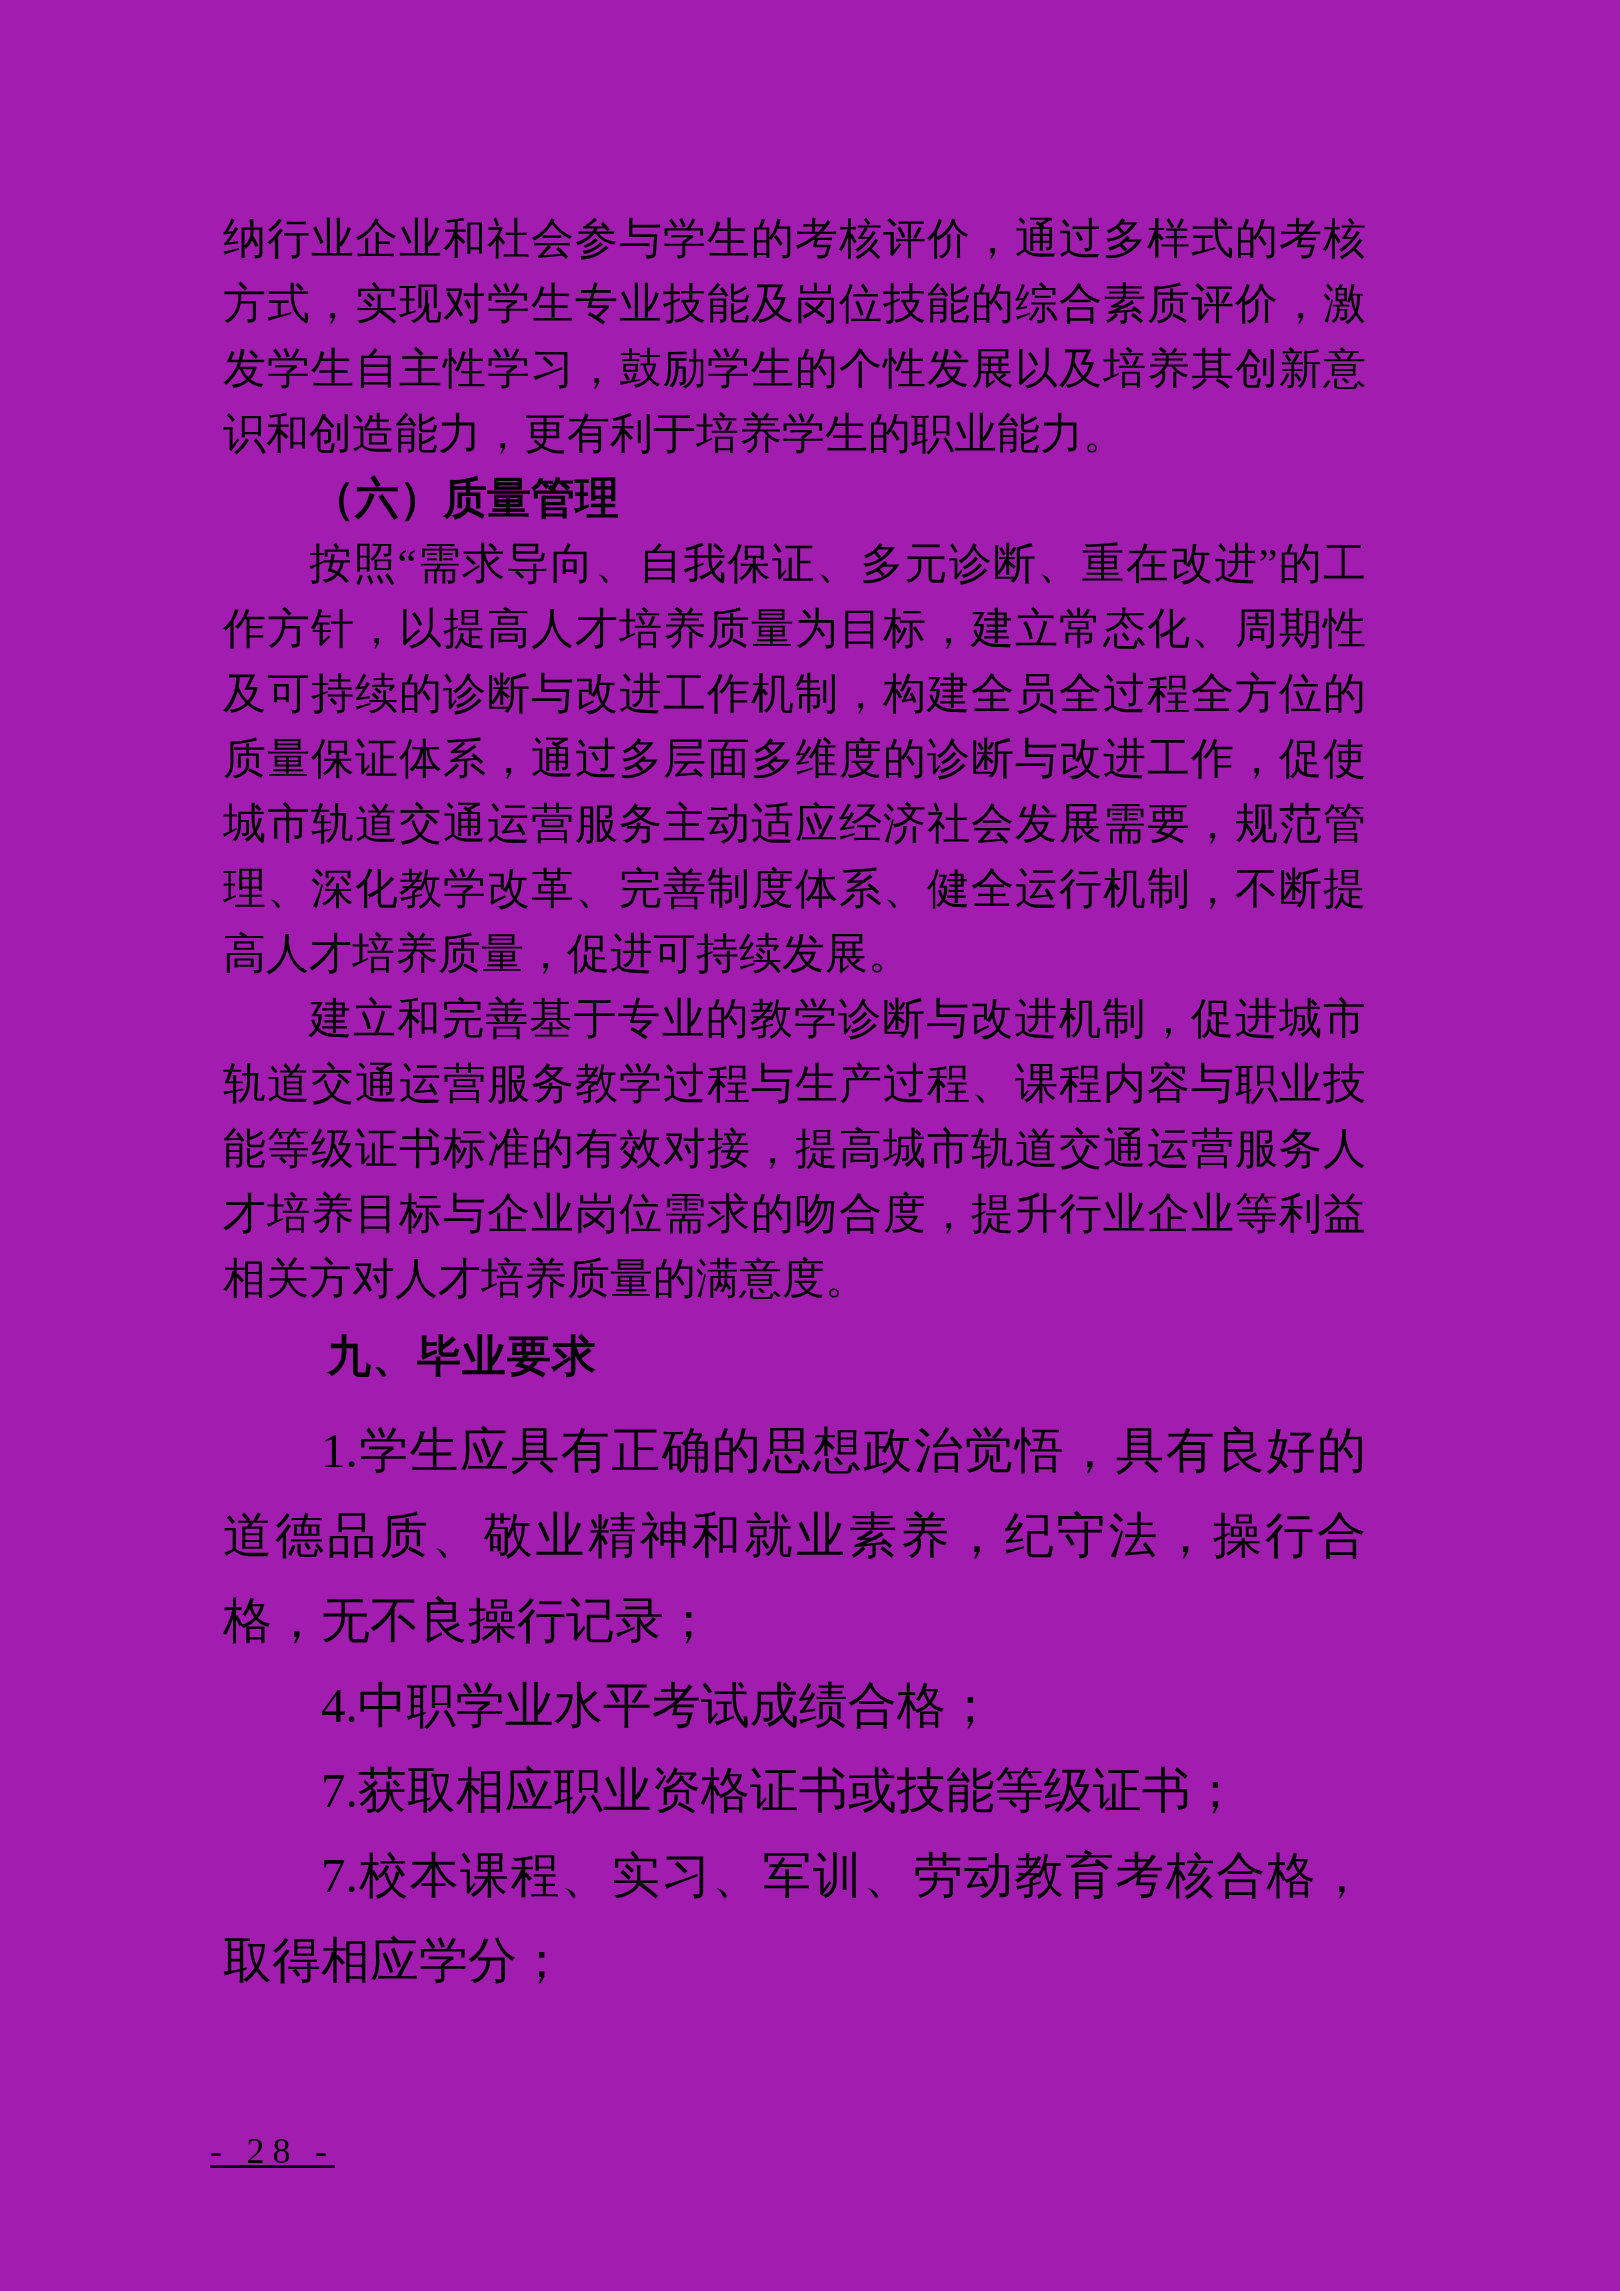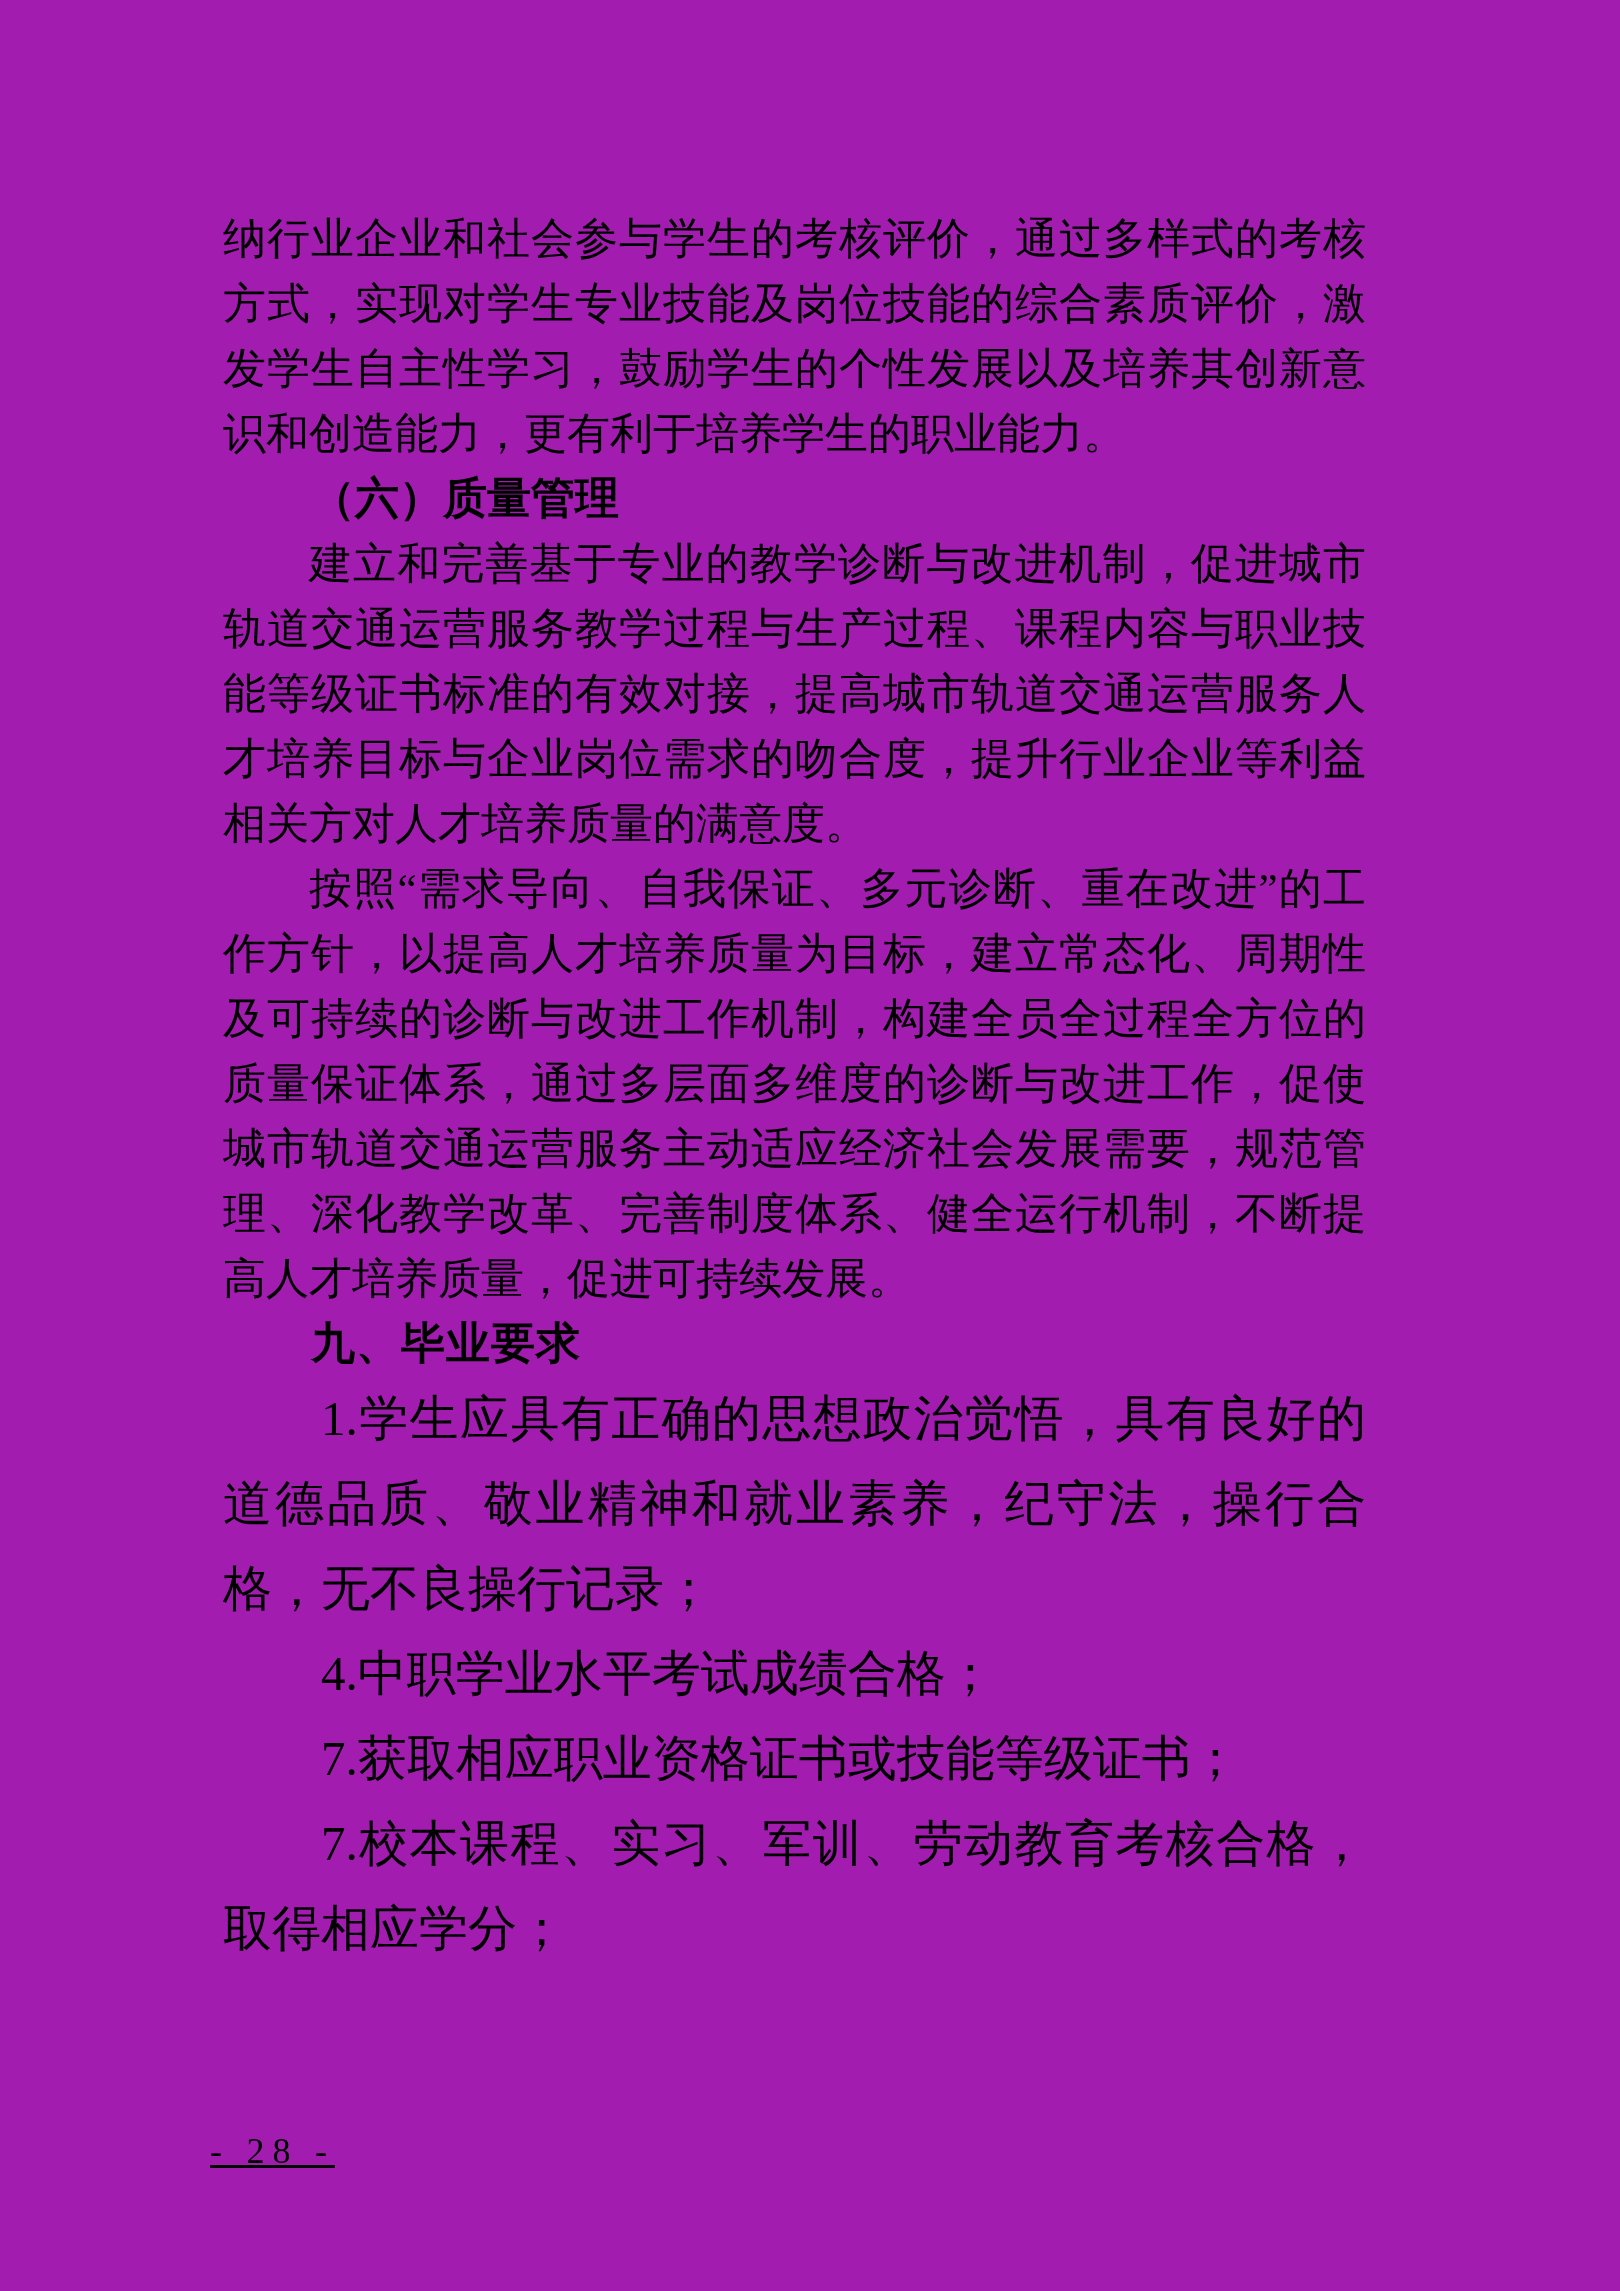--- a/index.html
+++ b/index.html
@@ -37,26 +37,26 @@
     text-indent: 2em;
   }
   .heading-kai {
     font-size: 44px;
     line-height: 65px;
     font-weight: bold;
     text-indent: 2em;
     margin: 0;
   }
   .heading-hei {
-    font-family: Liberation Serif, serif;
+    font-family: Liberation Mono, monospace;
     font-size: 44px;
     line-height: 65px;
     font-weight: bold;
     text-indent: 2em;
-    margin: 0;
+    margin: 16px;
     letter-spacing: 1px;
   }
   .req-item {
     font-size: 49px;
     line-height: 85px;
     text-align: justify;
     text-indent: 2em;
     margin: 0;
     word-break: break-all;
   }
@@ -75,23 +75,23 @@
 <body>
 
 <div class="page">
 
   <div class="text-block">
 
     <p class="para">纳行业企业和社会参与学生的考核评价，通过多样式的考核方式，实现对学生专业技能及岗位技能的综合素质评价，激发学生自主性学习，鼓励学生的个性发展以及培养其创新意识和创造能力，更有利于培养学生的职业能力。</p>
 
     <p class="heading-kai">（六）质量管理</p>
 
+    <p class="para indent">按照“需求导向、自我保证、多元诊断、重在改进”的工作方针，以提高人才培养质量为目标，建立常态化、周期性及可持续的诊断与改进工作机制，构建全员全过程全方位的质量保证体系，通过多层面多维度的诊断与改进工作，促使城市轨道交通运营服务主动适应经济社会发展需要，规范管理、深化教学改革、完善制度体系、健全运行机制，不断提高人才培养质量，促进可持续发展。</p>
+
     <p class="para indent">建立和完善基于专业的教学诊断与改进机制，促进城市轨道交通运营服务教学过程与生产过程、课程内容与职业技能等级证书标准的有效对接，提高城市轨道交通运营服务人才培养目标与企业岗位需求的吻合度，提升行业企业等利益相关方对人才培养质量的满意度。</p>
-
-    <p class="para indent">按照“需求导向、自我保证、多元诊断、重在改进”的工作方针，以提高人才培养质量为目标，建立常态化、周期性及可持续的诊断与改进工作机制，构建全员全过程全方位的质量保证体系，通过多层面多维度的诊断与改进工作，促使城市轨道交通运营服务主动适应经济社会发展需要，规范管理、深化教学改革、完善制度体系、健全运行机制，不断提高人才培养质量，促进可持续发展。</p>
 
     <p class="heading-hei">九、毕业要求</p>
 
     <div>
       <p class="req-item">1.学生应具有正确的思想政治觉悟，具有良好的道德品质、敬业精神和就业素养，纪守法，操行合格，无不良操行记录；</p>
       <p class="req-item">4.中职学业水平考试成绩合格；</p>
       <p class="req-item">7.获取相应职业资格证书或技能等级证书；</p>
       <p class="req-item">7.校本课程、实习、军训、劳动教育考核合格，取得相应学分；</p>
     </div>
 

